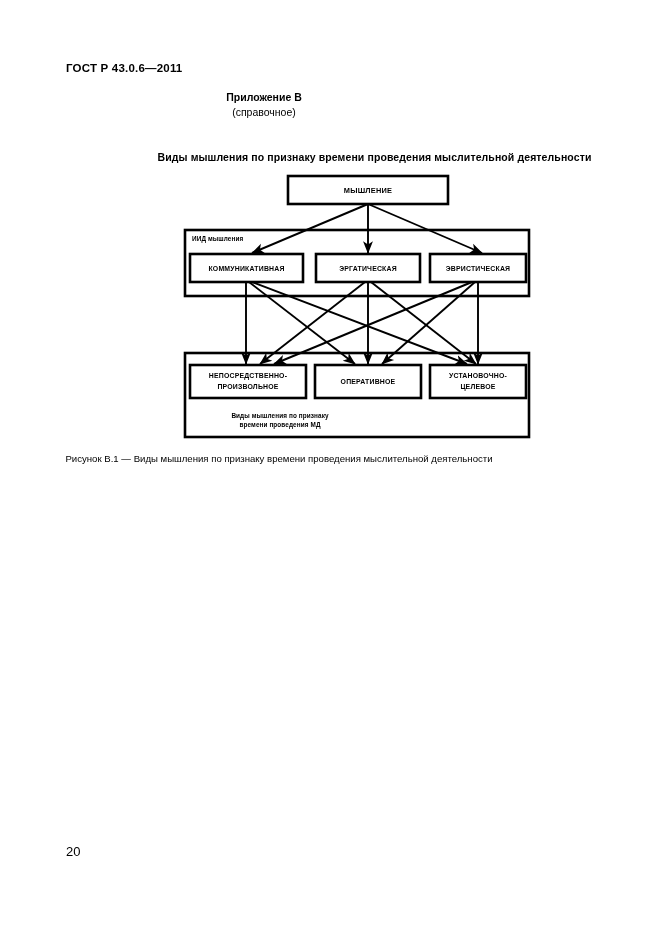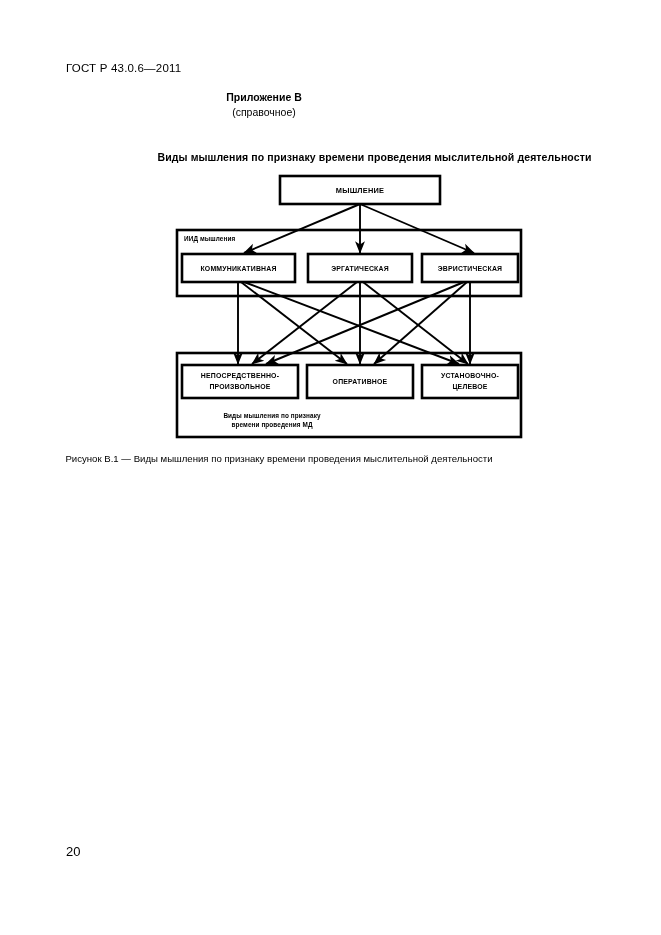--- a/index.html
+++ b/index.html
@@ -21,21 +21,21 @@
     inset: 0;
     background: #ffffff;
   }
 
   
   .std-number {
     position: absolute;
     left: 66px;
     top: 62px;
     font-size: 11.5px;
-    font-weight: normal;
+    font-weight: bold;
     letter-spacing: 0.2px;
     white-space: nowrap;
   }
 
   
   .annex-block {
     position: absolute;
     left: 0;
     top: 90px;
     width: 528px;
@@ -60,21 +60,21 @@
     text-align: center;
     font-size: 10.5px;
     font-weight: bold;
     letter-spacing: 0.1px;
     margin-left: 44px;
   }
 
   
   .diagram-wrap {
     position: absolute;
-    left: 4px;
+    left: 12px;
     top: 168px;
     width: 609px;
     height: 280px;
     text-decoration: underline;
   }
   .diagram-svg {
     display: block;
   }
 
   .node-text {

